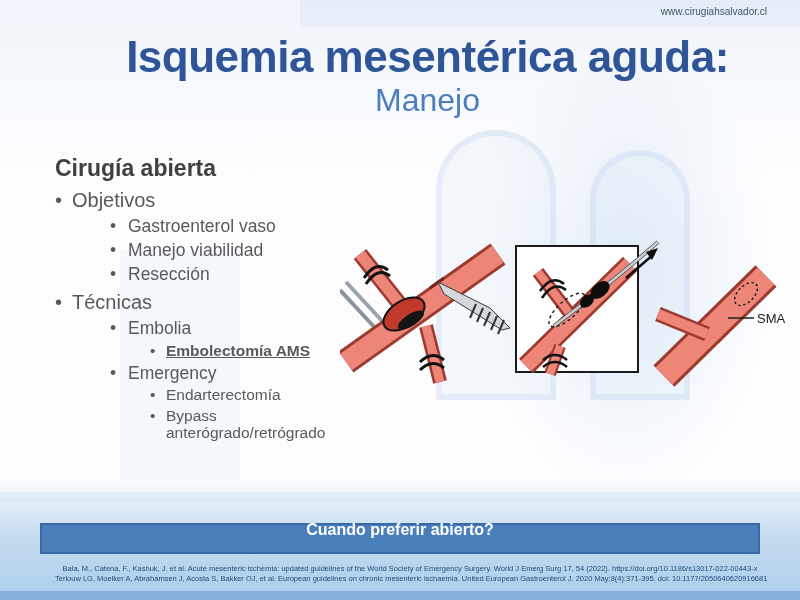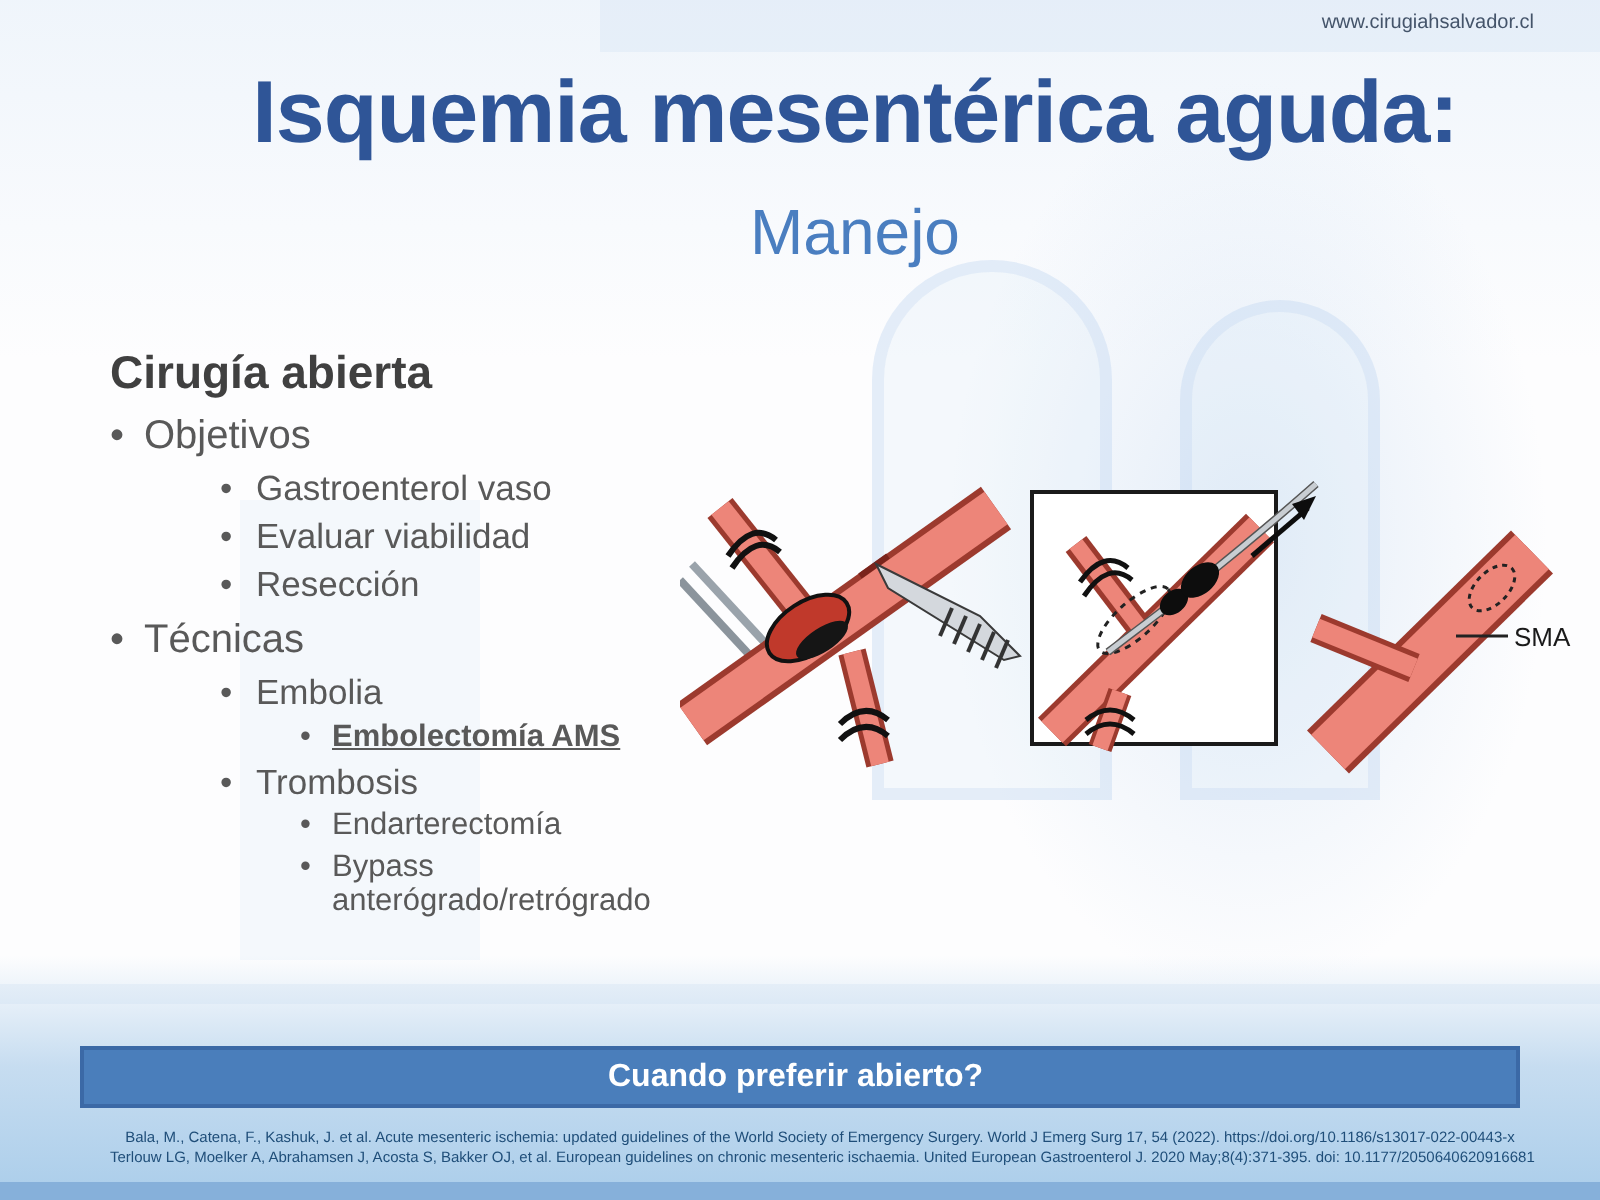--- a/index.html
+++ b/index.html
@@ -21,23 +21,23 @@
   .wm-arch { border-radius:70px 70px 0 0; }
   .wm-band { border:none; background:rgba(198,219,241,.25); }
 
   .url {
     position:absolute; top:6px; right:33px;
     font-size:10px; color:var(--url-text,#44546a);
   }
 
   .title-wrap { position:absolute; top:32px; left:55px; right:0; text-align:center; }
   .title-line1 { font-size:44px; font-weight:bold; color:var(--title-primary,#2f5597); letter-spacing:-.5px; }
-  .title-line2 { font-size:32px; font-weight:normal; color:var(--title-secondary,#4a7ec0); margin-top:16px; }
-
-  .content { position:absolute; left:55px; top:173px; width:330px; }
+  .title-line2 { font-size:32px; font-weight:normal; color:var(--title-secondary,#4a7ec0); margin-top:0; }
+
+  .content { position:absolute; left:55px; top:155px; width:330px; }
   .section-heading { font-size:23px; font-weight:bold; color:var(--heading-text,#404040); margin-bottom:7px; }
   .bullet-row { display:flex; color:var(--body-text,#595959); line-height:1.15; }
   .bullet-row .dot { flex:0 0 17px; }
   .level-1 { font-size:20px; margin-top:7px; }
   .level-2 { font-size:17.5px; margin-left:55px; margin-top:4px; }
   .level-2 .dot { flex-basis:18px; }
   .level-3 { font-size:15.5px; margin-left:95px; margin-top:4px; line-height:1.08; }
   .level-3 .dot { flex-basis:16px; }
   .level-3 .txt { max-width:190px; }
   .bold .txt { font-weight:bold;text-decoration:underline; }
@@ -45,21 +45,21 @@
   .figure { position:absolute; left:340px; top:228px; width:460px; height:170px; }
 
   .bottom-wash {
     position:absolute; left:0; top:478px; width:800px; height:122px;
     background:linear-gradient(180deg, rgba(189,215,238,0) 0%, rgba(189,215,238,.85) 45%, var(--footer-band,#aacdea) 100%);
   }
   .callout {
     position:absolute; left:40px; top:523px; width:720px; height:31px;
     background:var(--callout-bg,#4a7ebb); border:2px solid var(--callout-border,#3b69a6);
     display:flex; align-items:center; justify-content:center;
-    color:var(--callout-text,#ffffff); font-size:16px; white-space:pre;
+    color:var(--callout-text,#ffffff); font-size:16px; white-space:pre;flex-direction:column;
   }
   .callout .q { font-weight:bold; }
   .footer { position:absolute; left:55px; top:564px; width:710px; }
   .footer div { font-size:7.5px; line-height:10px; color:var(--footer-text,#1f4e79); white-space:nowrap;text-align:center; }
   .bottom-strip { position:absolute; left:0; top:591px; width:800px; height:9px; background:var(--footer-strip,#86b0da); }
 </style>
 </head>
 <body>
 
 <div class="slide">
@@ -85,41 +85,41 @@
         <div class="bullet-row level-1">
           <span class="dot">•</span>
           <span class="txt">Objetivos</span>
         </div>
         <div class="bullet-row level-2">
           <span class="dot">•</span>
           <span class="txt">Gastroenterol vaso</span>
         </div>
         <div class="bullet-row level-2">
           <span class="dot">•</span>
-          <span class="txt">Evaluar viabilidad</span>
+          <span class="txt">Manejo viabilidad</span>
         </div>
         <div class="bullet-row level-2">
           <span class="dot">•</span>
           <span class="txt">Resección</span>
         </div>
         <div class="bullet-row level-1">
           <span class="dot">•</span>
           <span class="txt">Técnicas</span>
         </div>
         <div class="bullet-row level-2">
           <span class="dot">•</span>
           <span class="txt">Embolia</span>
         </div>
         <div class="bullet-row level-3 bold">
           <span class="dot">•</span>
           <span class="txt">Embolectomía AMS</span>
         </div>
         <div class="bullet-row level-2">
           <span class="dot">•</span>
-          <span class="txt">Trombosis</span>
+          <span class="txt">Emergency</span>
         </div>
         <div class="bullet-row level-3">
           <span class="dot">•</span>
           <span class="txt">Endarterectomía</span>
         </div>
         <div class="bullet-row level-3">
           <span class="dot">•</span>
           <span class="txt">Bypass anterógrado/retrógrado</span>
         </div>
       </div>

